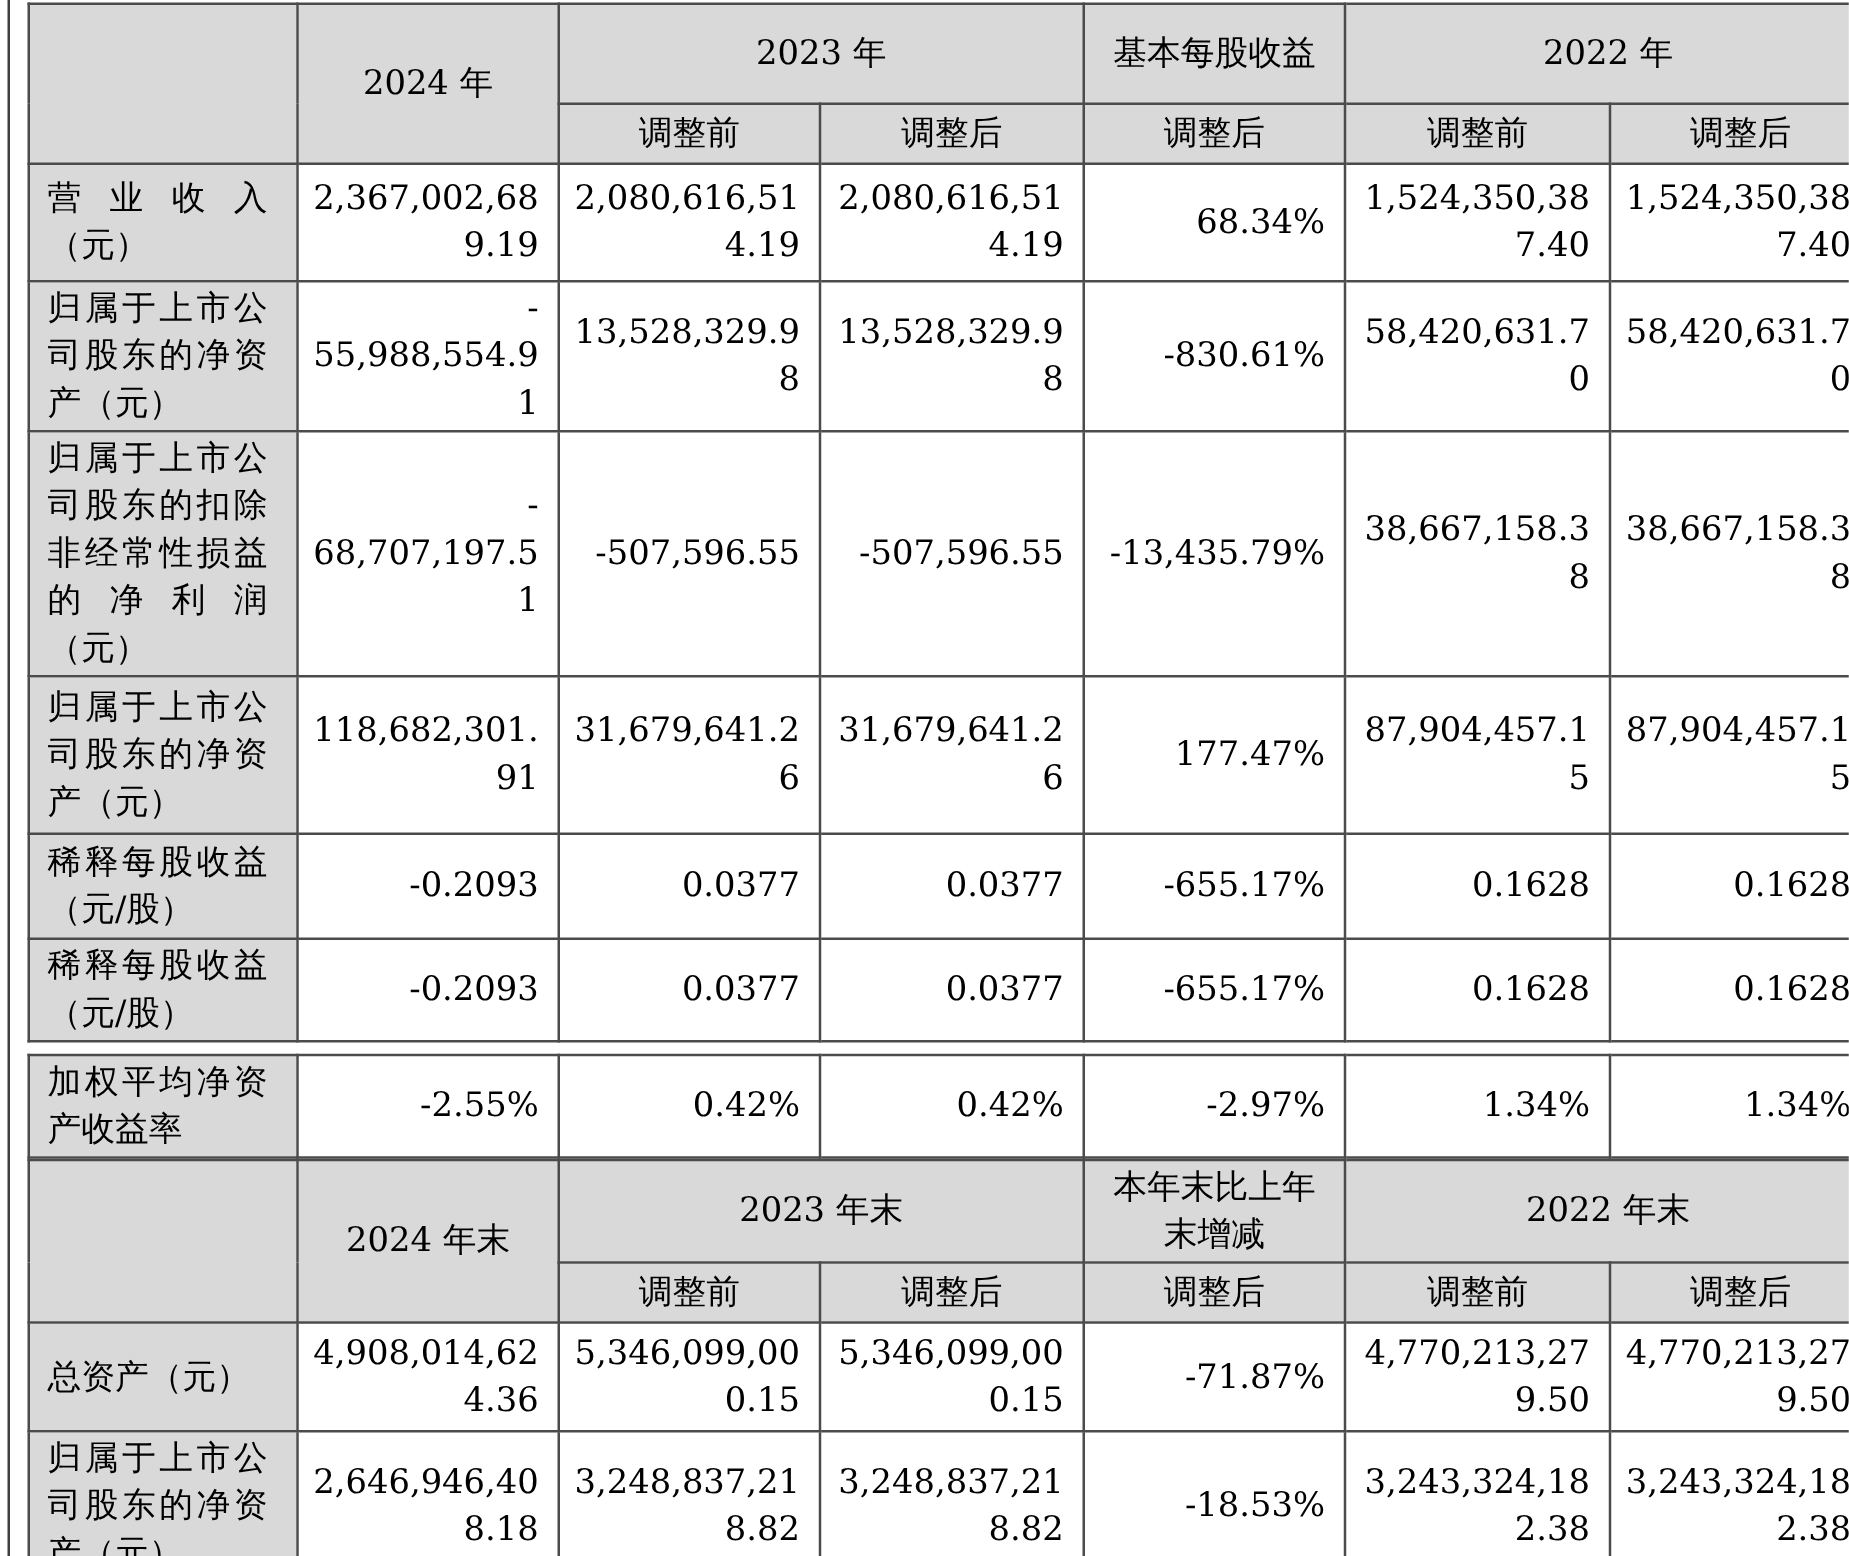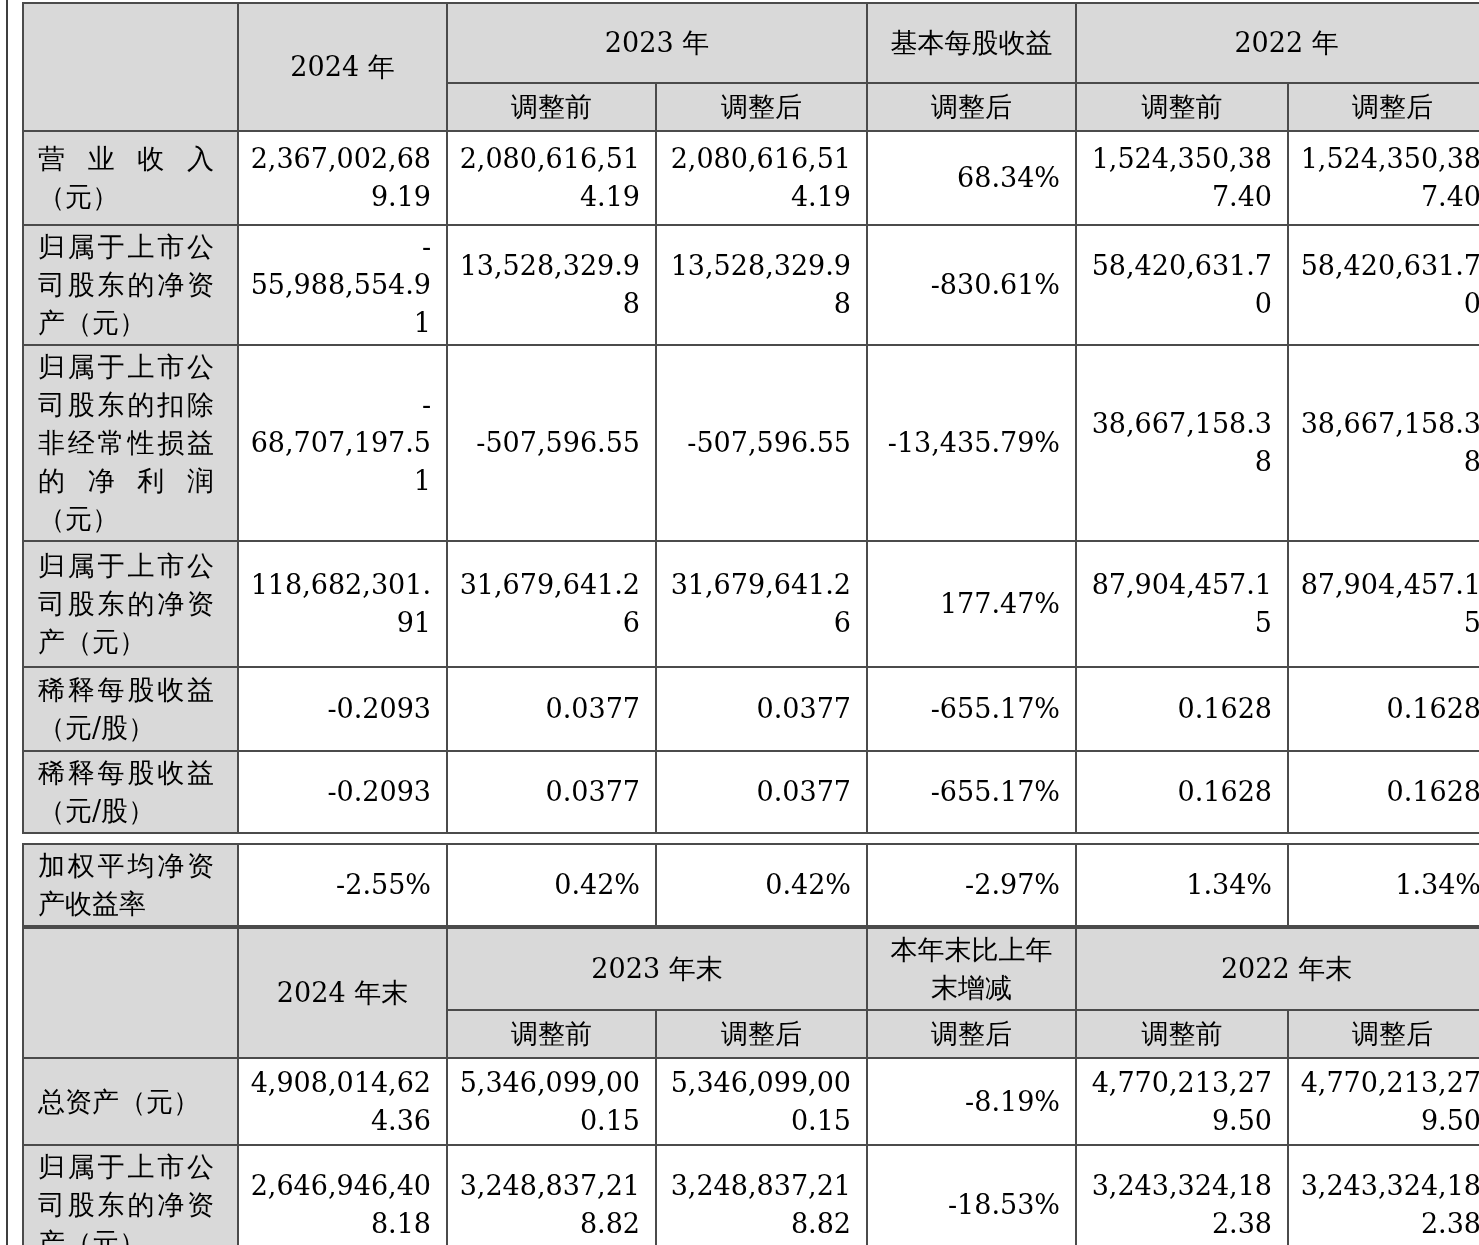--- a/index.html
+++ b/index.html
@@ -171,21 +171,21 @@
     <th>调整后</th>
     <th>调整后</th>
     <th>调整前</th>
     <th>调整后</th>
   </tr>
   <tr style="height:87px">
     <td class="lbl">总资产（元）</td>
     <td class="num">4,908,014,624.36</td>
     <td class="num">5,346,099,000.15</td>
     <td class="num">5,346,099,000.15</td>
-    <td class="num">-​8.19%</td>
+    <td class="num">-​71.87%</td>
     <td class="num">4,770,213,279.50</td>
     <td class="num">4,770,213,279.50</td>
   </tr>
   <tr style="height:113px">
     <td class="lbl">归属于上市公司股东的净资产（元）</td>
     <td class="num">2,646,946,408.18</td>
     <td class="num">3,248,837,218.82</td>
     <td class="num">3,248,837,218.82</td>
     <td class="num">-​18.53%</td>
     <td class="num">3,243,324,182.38</td>

